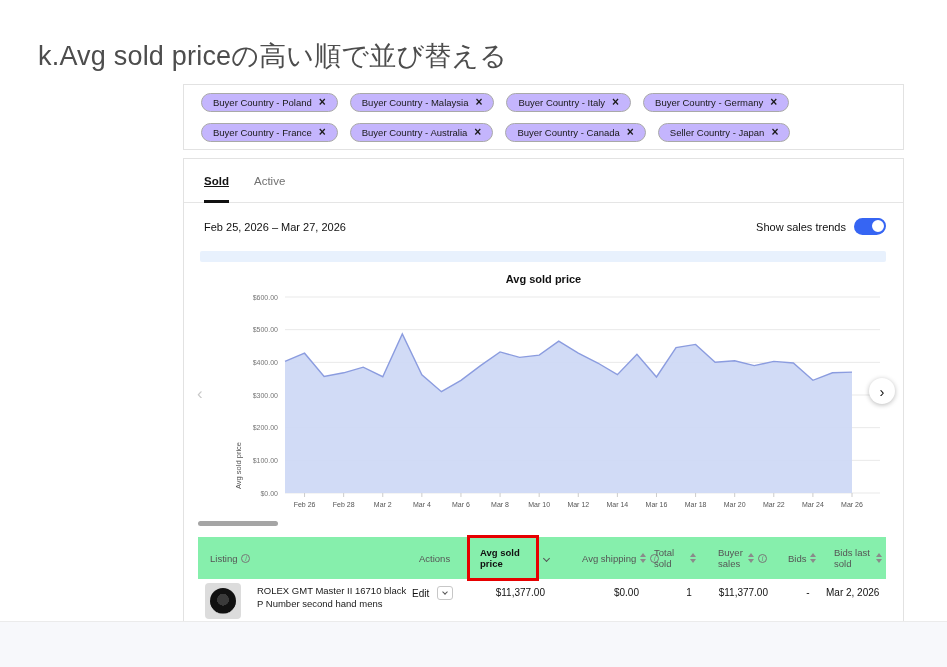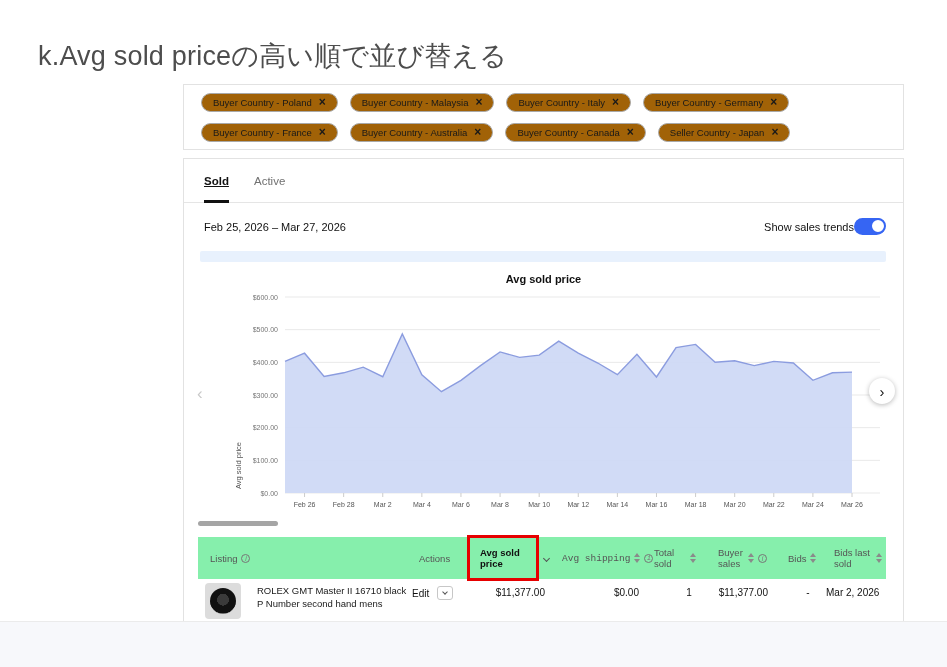--- a/index.html
+++ b/index.html
@@ -6,35 +6,35 @@
   html,body { width:947px; height:667px; }
   body { font-family:"Liberation Sans", sans-serif; background:#fff; position:relative; overflow:hidden; }
 
   .page-title { position:absolute; left:38px; top:38px; font-size:27px; color:#4d4d4d; letter-spacing:.2px; }
 
   
   .chips-card { position:absolute; left:183px; top:84px; width:721px; height:66px;
     background:#fff; border:1px solid #e2e2e2; padding:8px 17px; }
   .chips-wrap { display:flex; flex-wrap:wrap; column-gap:12px; row-gap:11px; }
   .chip { display:inline-flex; align-items:center; gap:7px; border:1px solid #a9a9a9;
-    border-radius:999px; padding:3px 11px; font-size:9.5px; color:#191919; background:#a16207; height:19px; }
+    border-radius:999px; padding:3px 11px; font-size:9.5px; color:#191919; background:#c4b5fd; height:19px; }
   .chip-x { font-size:12px; line-height:9px; color:#191919; cursor:pointer; font-weight:bold; }
 
   
   .main-card { position:absolute; left:183px; top:158px; width:721px; height:463px;
     background:#fff; border:1px solid #e2e2e2; border-bottom:none; overflow:hidden; }
 
   .tabs-row { position:absolute; left:0; top:0; width:100%; height:44px; border-bottom:1px solid #e5e5e5; }
   .tab { position:absolute; top:0; height:44px; display:flex; align-items:center; font-size:11.5px; cursor:pointer; }
   .tab-sold { left:20px; font-weight:bold; color:#111;text-decoration:underline; }
   .tab-sold::after { content:""; position:absolute; left:0; right:0; bottom:0; height:3px; background:#111; }
   .tab-active { left:70px; color:#707070; }
 
   .date-range { position:absolute; left:20px; top:62px; font-size:11px; color:#111; font-weight:500; }
-  .trends { position:absolute; right:18px; top:59px; display:flex; align-items:center; }
+  .trends { position:absolute; right:18px; top:59px; display:flex; align-items:center; gap:8px; }
   .trends-label { font-size:11px; color:#111; }
   .toggle { position:relative; width:31px; height:17px; border-radius:9px; background:#3665f3; cursor:pointer; }
   .toggle-knob { position:absolute; right:-1px; top:0px; width:16px; height:16px; border-radius:50%;
     background:#fff; border:2px solid #3665f3; }
 
   .range-bar { position:absolute; left:16px; top:92px; width:686px; height:11px; background:#e8f1fd; border-radius:2px; }
 
   .chart-title { position:absolute; left:0; top:114px; width:100%; text-align:center; font-size:11px; font-weight:bold; color:#111; }
   .y-axis-title { position:absolute; left:50px; top:160px; height:170px; writing-mode:vertical-rl;
     transform:rotate(180deg); font-size:7.5px; color:#555; display:flex; align-items:center; }
@@ -46,21 +46,21 @@
     font-size:15px; color:#111; cursor:pointer; }
 
   .hscroll-thumb { position:absolute; left:14px; top:362px; width:80px; height:5px; background:#a5a5a5; border-radius:3px; cursor:grab; }
 
   
   .thead { position:absolute; left:14px; top:378px; width:688px; height:42px; background:#86efac; font-size:9.5px; color:#555; }
   .th { position:absolute; top:0; bottom:0; display:flex; align-items:center; gap:4px; line-height:11px; }
   .th-listing { left:12px; }
   .th-actions { left:221px; }
   .th-avg-sold { left:282px; width:52px; font-weight:bold; color:#111; }
-  .th-avg-ship { left:364px;font-family:Liberation Mono, monospace; }
+  .th-avg-ship { left:384px; }
   .th-total-sold { left:456px; width:30px; }
   .th-total-sorts { left:492px; }
   .th-item-sales { left:520px; width:28px; }
   .th-item-extras { left:550px; }
   .th-bids { left:590px; }
   .th-date { left:636px; width:44px; }
   .th-date-sorts { left:678px; }
   .red-box { position:absolute; left:269px; top:-2px; width:72px; height:46px; border:3px solid #e60000; z-index:3; }
   .sorted-caret { position:absolute; left:346px; top:19px; width:5px; height:5px;
     border-right:1.5px solid #555; border-bottom:1.5px solid #555; transform:rotate(45deg); }

